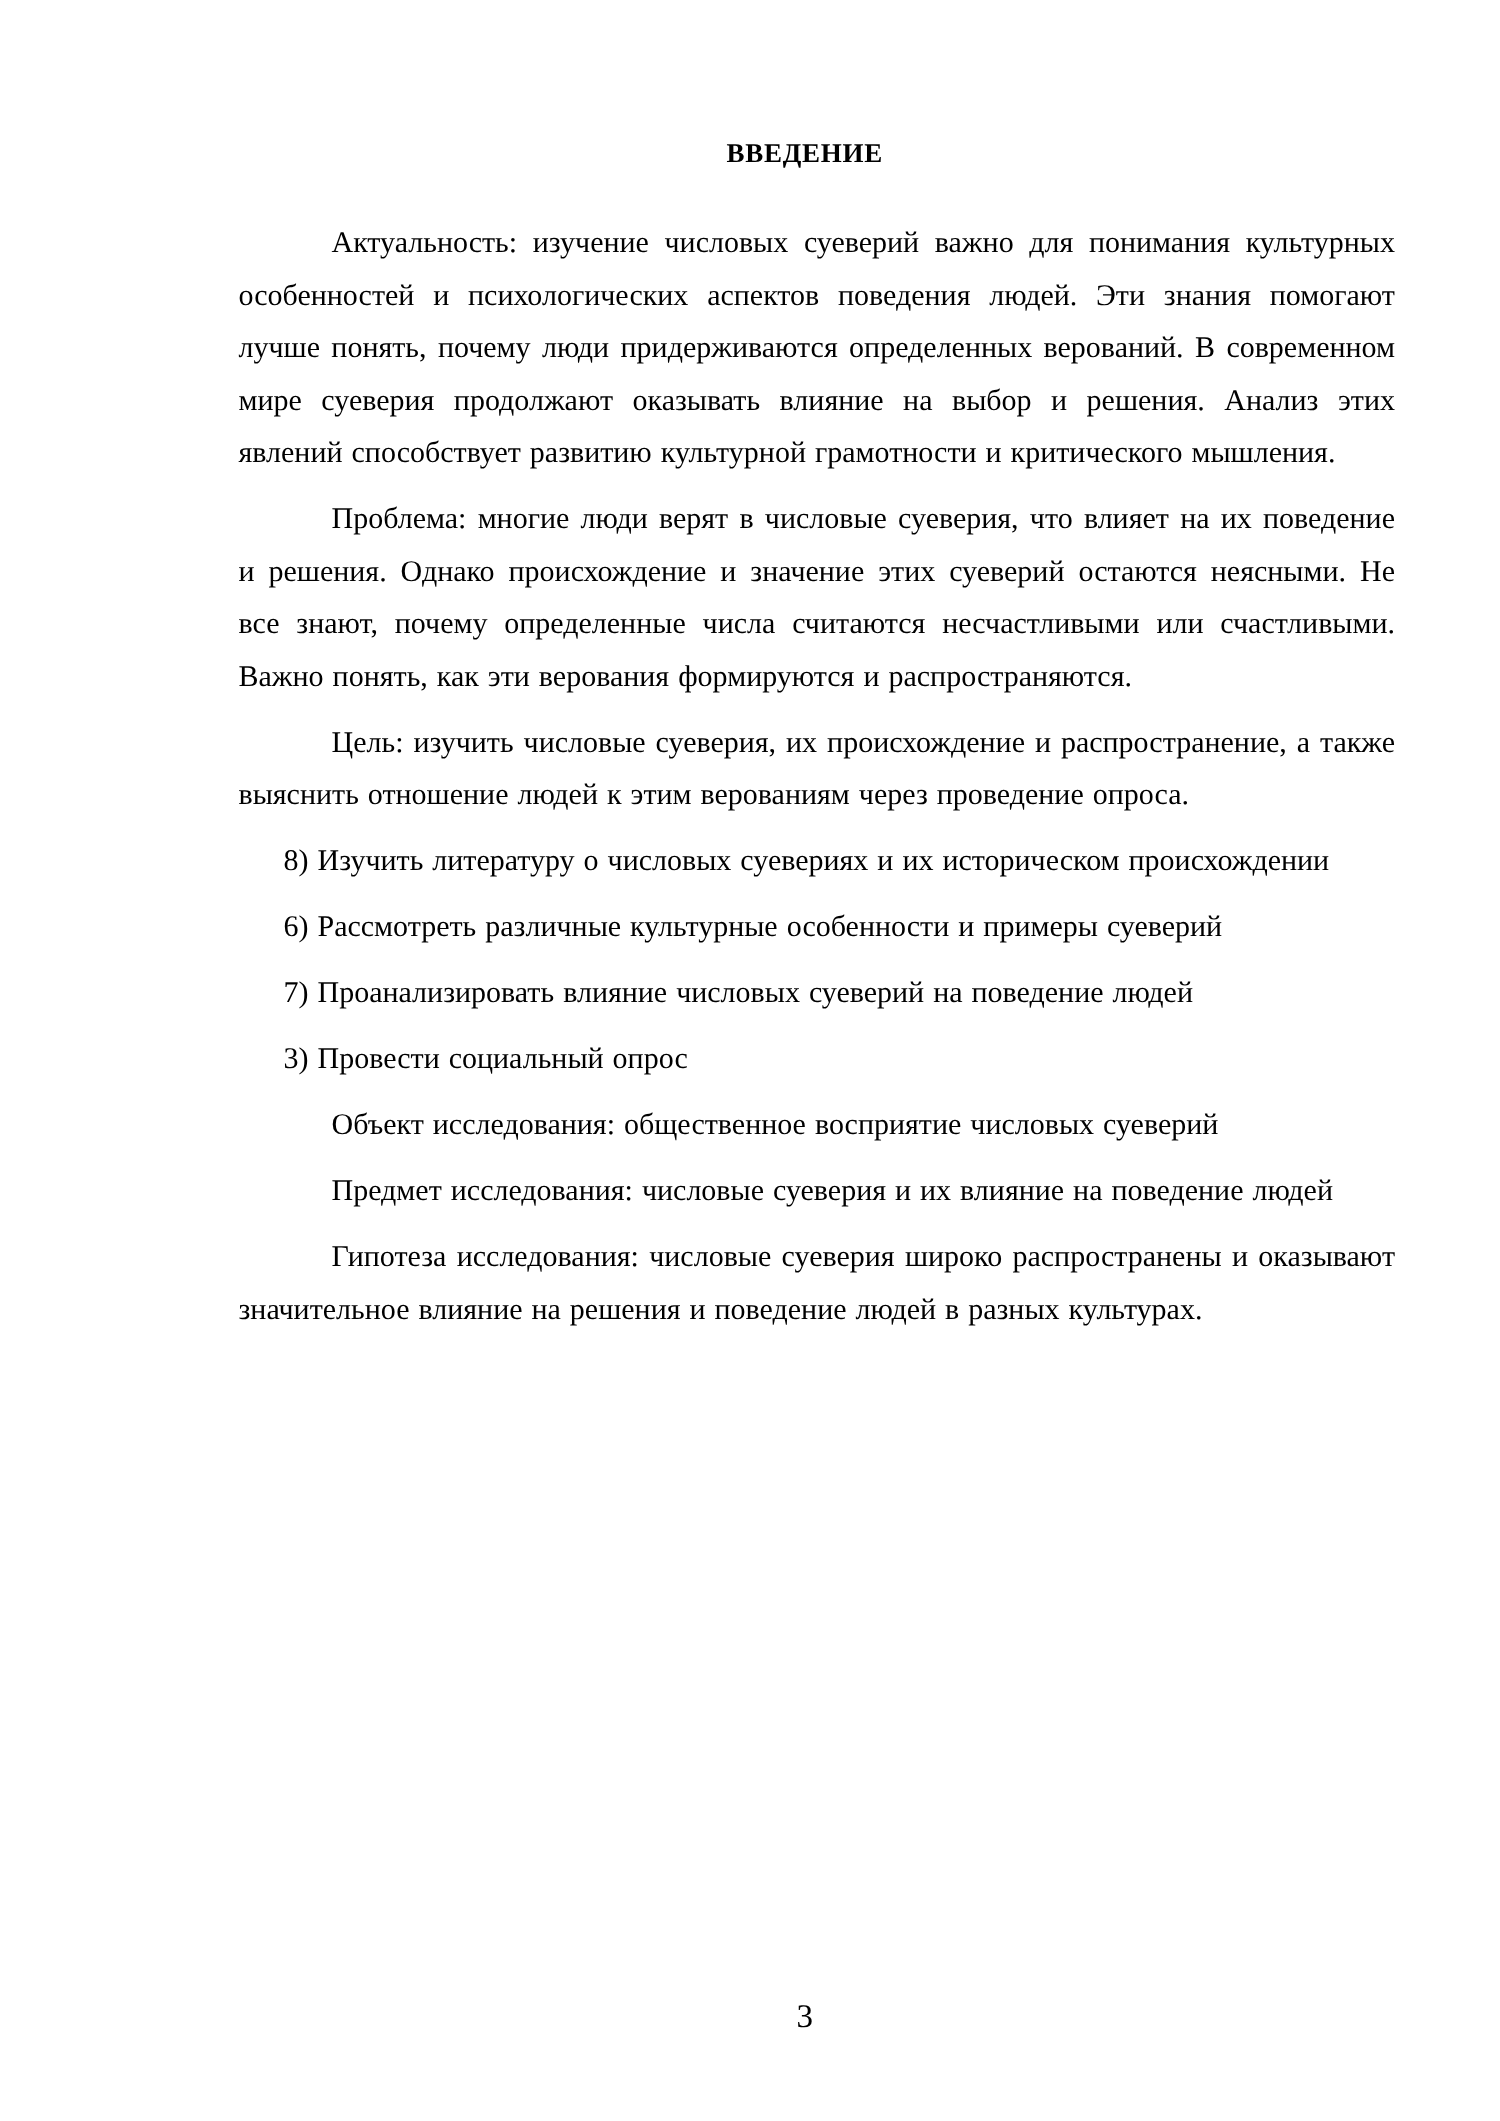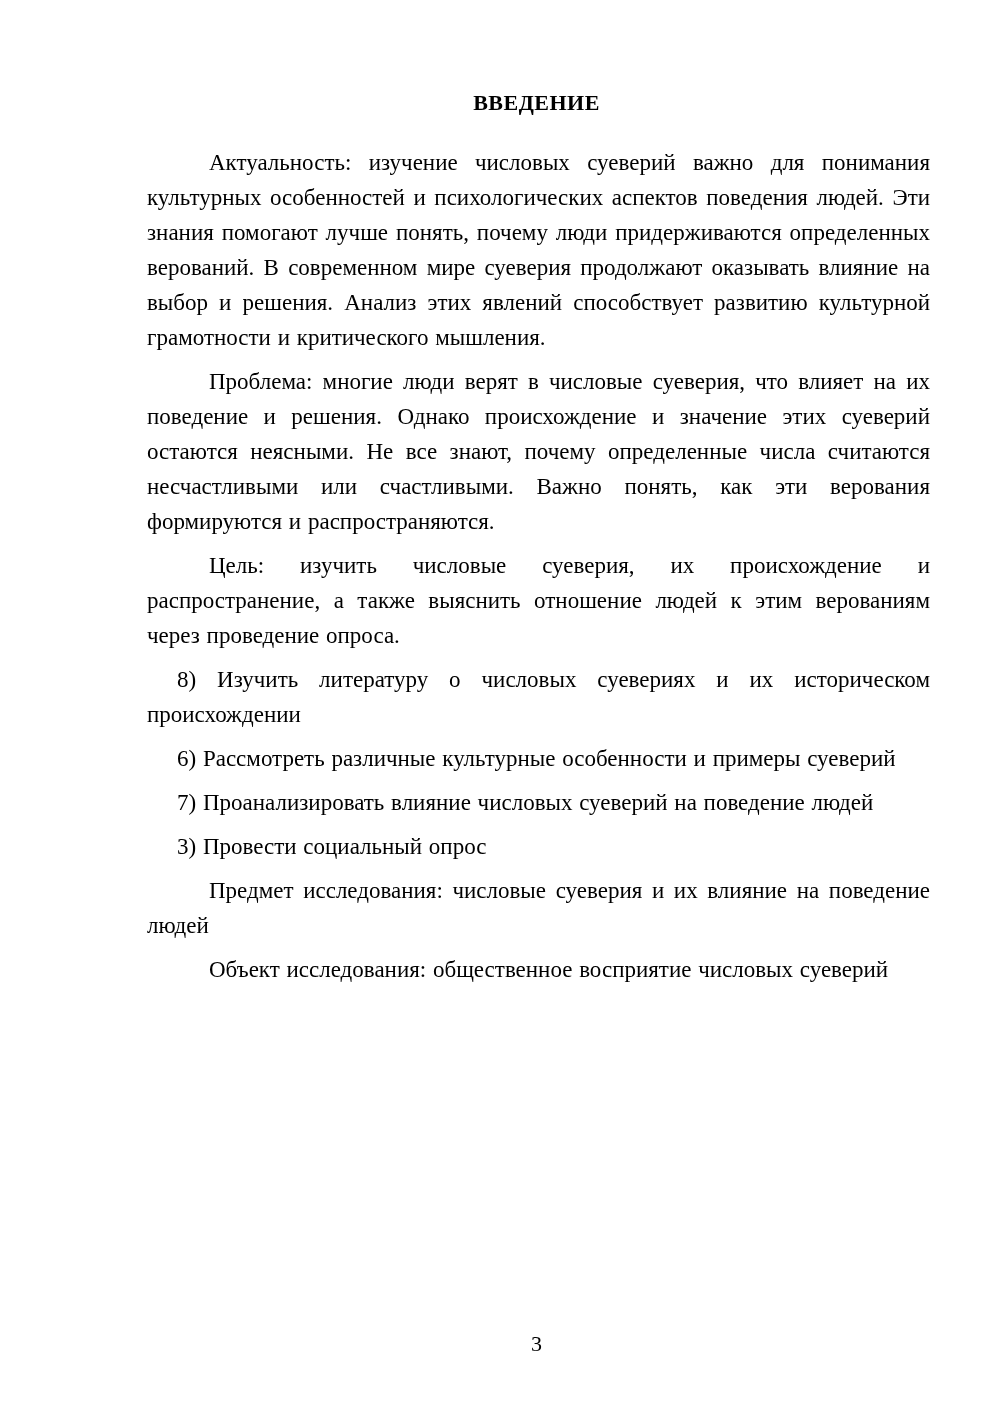--- a/index.html
+++ b/index.html
@@ -15,32 +15,32 @@
     position: relative;
     overflow: hidden;
   }
   .content {
     position: absolute;
     left: 143px;
     top: 85px;
     width: 787px;
   }
   .doc-title {
-    font-size: 22px;
+    font-size: 18px;
     font-weight: 700;
     line-height: 35px;
     text-align: center;
     margin: 0 0 25px 0;
     letter-spacing: 0.5px;
   }
   .para {
-    font-size: 23px;
+    font-size: 20px;
     line-height: 35px;
     text-align: justify;
-    margin: 0 0 9px 4px;
+    margin: 0 0 9px 16px;
     word-spacing: 1px;
   }
   .para--body { text-indent: 62px; }
   .para--list { text-indent: 30px; }
   .page-number {
     position: absolute;
     left: 143px;
     bottom: 53px;
     width: 787px;
     text-align: center;
@@ -54,18 +54,19 @@
 <div class="content">
   <h1 class="doc-title">ВВЕДЕНИЕ</h1>
   <div id="paragraph-container">
       <p class="para para--body">Актуальность: изучение числовых суеверий важно для понимания культурных особенностей и психологических аспектов поведения людей. Эти знания помогают лучше понять, почему люди придерживаются определенных верований. В современном мире суеверия продолжают оказывать влияние на выбор и решения. Анализ этих явлений способствует развитию культурной грамотности и критического мышления.</p>
       <p class="para para--body">Проблема: многие люди верят в числовые суеверия, что влияет на их поведение и решения. Однако происхождение и значение этих суеверий остаются неясными. Не все знают, почему определенные числа считаются несчастливыми или счастливыми. Важно понять, как эти верования формируются и распространяются.</p>
       <p class="para para--body">Цель: изучить числовые суеверия, их происхождение и распространение, а также выяснить отношение людей к этим верованиям через проведение опроса.</p>
       <p class="para para--list">8) Изучить литературу о числовых суевериях и их историческом происхождении</p>
       <p class="para para--list">6) Рассмотреть различные культурные особенности и примеры суеверий</p>
       <p class="para para--list">7) Проанализировать влияние числовых суеверий на поведение людей</p>
       <p class="para para--list">3) Провести социальный опрос</p>
+      <p class="para para--body">Объект исследования: общественное восприятие числовых суеверий</p>
       <p class="para para--body">Предмет исследования: числовые суеверия и их влияние на поведение людей</p>
-      <p class="para para--body">Объект исследования: общественное восприятие числовых суеверий</p>
+      <p class="para para--body">Гипотеза исследования: числовые суеверия широко распространены и оказывают значительное влияние на решения и поведение людей в разных культурах.</p>
     </div>
 </div>
 
 <div class="page-number">3</div>
 
 </body></html>

